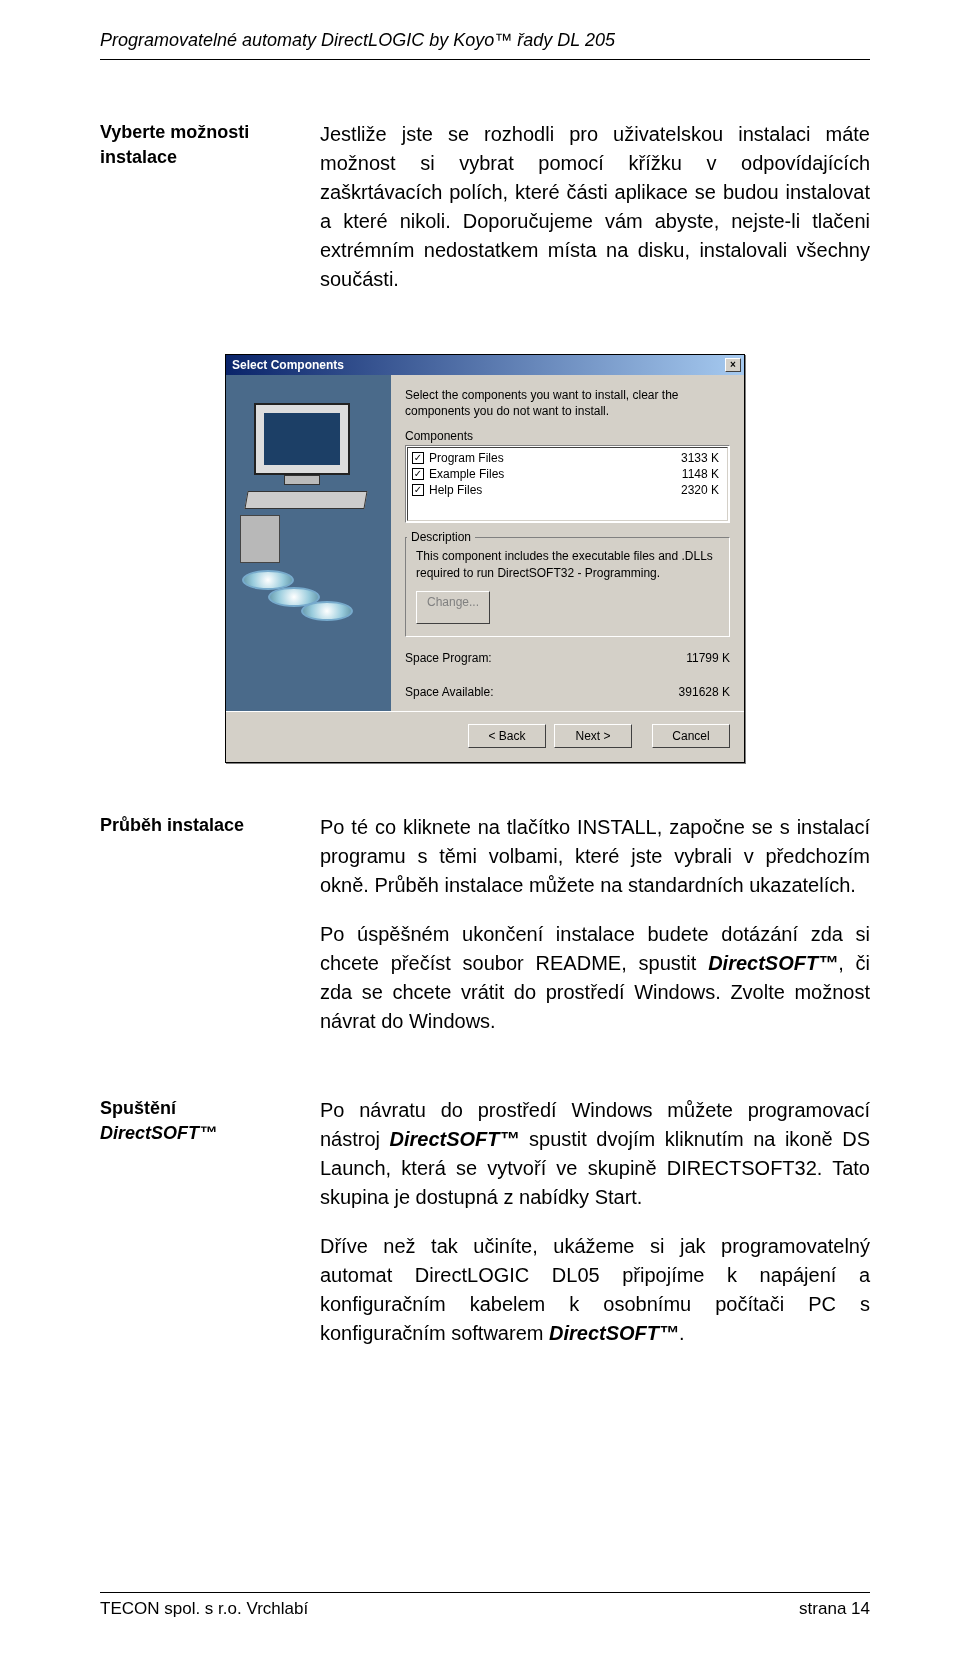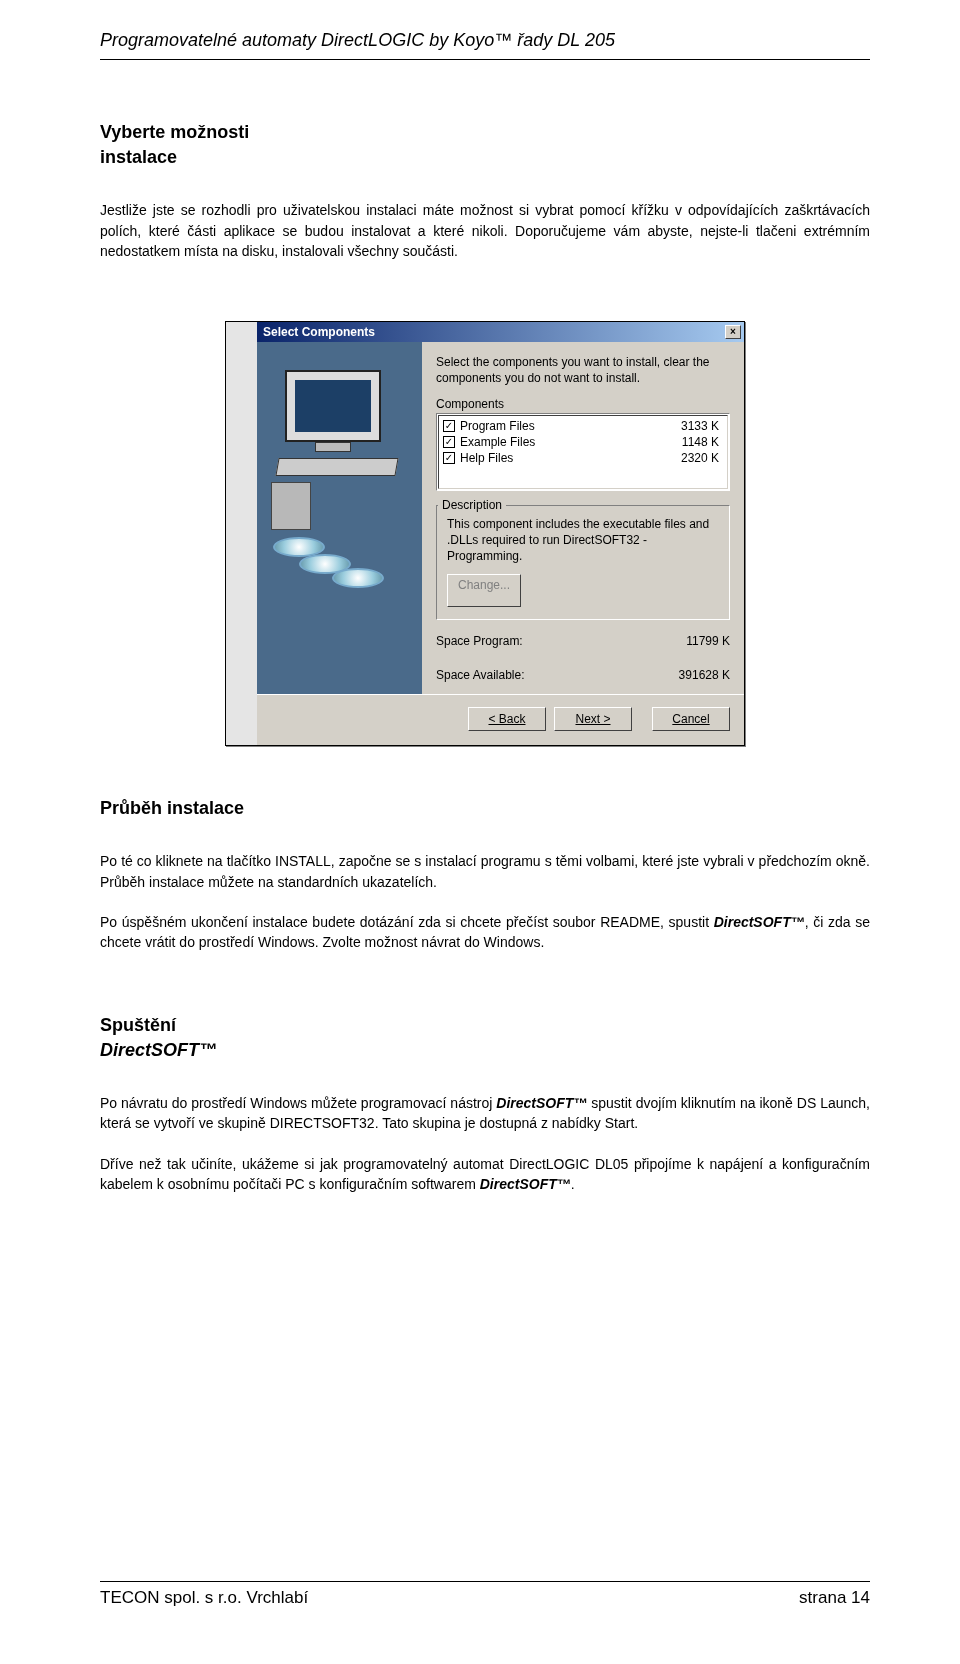--- a/index.html
+++ b/index.html
@@ -1,29 +1,29 @@
 <!DOCTYPE html>
 <html><head>
 <meta charset="utf-8">
 <style>
   * { box-sizing: border-box; margin: 0; padding: 0; }
   html, body { width: 960px; background: #fff; font-family: Arial, Helvetica, sans-serif; color: #000; }
   .page { width: 960px; min-height: 1664px; padding: 30px 90px 40px 100px; position: relative; }
   .header { font-style: italic; font-size: 18px; margin-bottom: 8px; }
   .header-rule { border: 0; border-top: 1.5px solid #000; margin-bottom: 60px; }
-  .sec { display: flex; gap: 30px; margin-bottom: 40px; flex-direction: column; }
+  .sec { display: flex; gap: 30px; margin-bottom: 40px; }
   .sec-label { width: 190px; flex-shrink: 0; font-weight: bold; font-size: 18px; line-height: 1.4; }
   .sec-label .brand { font-style: italic; font-weight: bold; }
-  .sec-body { flex: 1; font-size: 14px; line-height: 1.45; text-align: justify; }
+  .sec-body { flex: 1; font-size: 20px; line-height: 1.45; text-align: justify; }
   .sec-body p { margin-bottom: 20px; }
   .brand-it { font-style: italic; font-weight: bold; }
 
   
   .dialog-wrap { display: flex; justify-content: center; margin: 30px 0 50px 0; }
-  .dialog { width: 520px; border: 1px solid #000; font-family: Tahoma, Arial, sans-serif; font-size: 12px; background: #e5e5e5; box-shadow: 1px 1px 0 #808080; padding-left: 31px; }
+  .dialog { width: 520px; border: 1px solid #000; font-family: Tahoma, Arial, sans-serif; font-size: 12px; background: #ef4444; box-shadow: 1px 1px 0 #808080; }
   .titlebar { background: linear-gradient(to right, #0a246a, #a6caf0); color: #fff; display: flex; align-items: center; justify-content: space-between; padding: 3px 3px 3px 6px; font-weight: bold; }
   .closebtn { width: 16px; height: 14px; background: #d4d0c8; border: 1px solid #fff; border-right-color:#404040; border-bottom-color:#404040; color:#000; font-size:10px; line-height:12px; text-align:center; }
   .dlg-body { display: flex; }
   .dlg-art { width: 165px; background: #4a6a8a; position: relative; }
   .art-monitor { position:absolute; top:28px; left:28px; width:96px; height:72px; background:#ddd; border:2px solid #222; }
   .art-monitor::after{content:"";position:absolute;inset:8px;background:#1c3f66;}
   .art-base{position:absolute;top:100px;left:58px;width:36px;height:10px;background:#bbb;border:1px solid #333;}
   .art-kb{position:absolute;top:116px;left:20px;width:120px;height:18px;background:#ccc;border:1px solid #333;transform:skewX(-10deg);}
   .art-box{position:absolute;top:140px;left:14px;width:40px;height:48px;background:#b8b8b8;border:1px solid #444;}
   .cd{position:absolute;width:52px;height:20px;border-radius:50%;border:2px solid #7ac; background:radial-gradient(circle,#fff,#9cd 60%,#69a);} 
@@ -41,23 +41,23 @@
   .lrow .lbl{ flex:1; }
   .lrow .sz{ color:#000; }
   .descbox{ border:1px solid #808080; border-right-color:#fff; border-bottom-color:#fff; margin-top:14px; padding:10px 10px 12px 10px; position:relative;}
   .descbox .legend{ position:absolute; top:-8px; left:1px; background:#d4d0c8; padding:0 4px; font-size:12px;}
   .descrow{ display:flex; gap:10px; align-items:flex-start;flex-direction:column;}
   .desctext{ flex:1; line-height:1.35;}
   .chgbtn{ width:74px; height:33px; border:1px solid #fff; border-right-color:#404040; border-bottom-color:#404040; background:#d4d0c8; color:#808080; text-align:center; font-size:12px; line-height:20px;}
   .space{ display:flex; justify-content:space-between; margin-top:14px; font-size:12px;}
   .btnrow{ display:flex; justify-content:flex-end; gap:8px; padding:12px 14px 14px 0; background:#d4d0c8;}
   .winbtn{ min-width:78px; height:24px; border:1px solid #fff; border-right-color:#404040; border-bottom-color:#404040; background:#d4d0c8; text-align:center; font-size:12px; line-height:22px;}
-  .btnrow-wrap{ border-top:1px solid #fff;text-decoration:underline; }
+  .btnrow-wrap{ border-top:1px solid #fff; }
 
-  .footer { position:absolute; bottom:56px; left:100px; right:90px; }
+  .footer { position:absolute; bottom:45px; left:100px; right:90px; }
   .footer-rule{ border:0; border-top:1.5px solid #000; margin-bottom:6px;}
   .footer-row{ display:flex; justify-content:space-between; font-size:17px;}
 </style>
 </head>
 <body>
 
 <div class="page">
   <div class="header">Programovatelné automaty DirectLOGIC  by Koyo™ řady DL 205</div>
   <hr class="header-rule">
 

